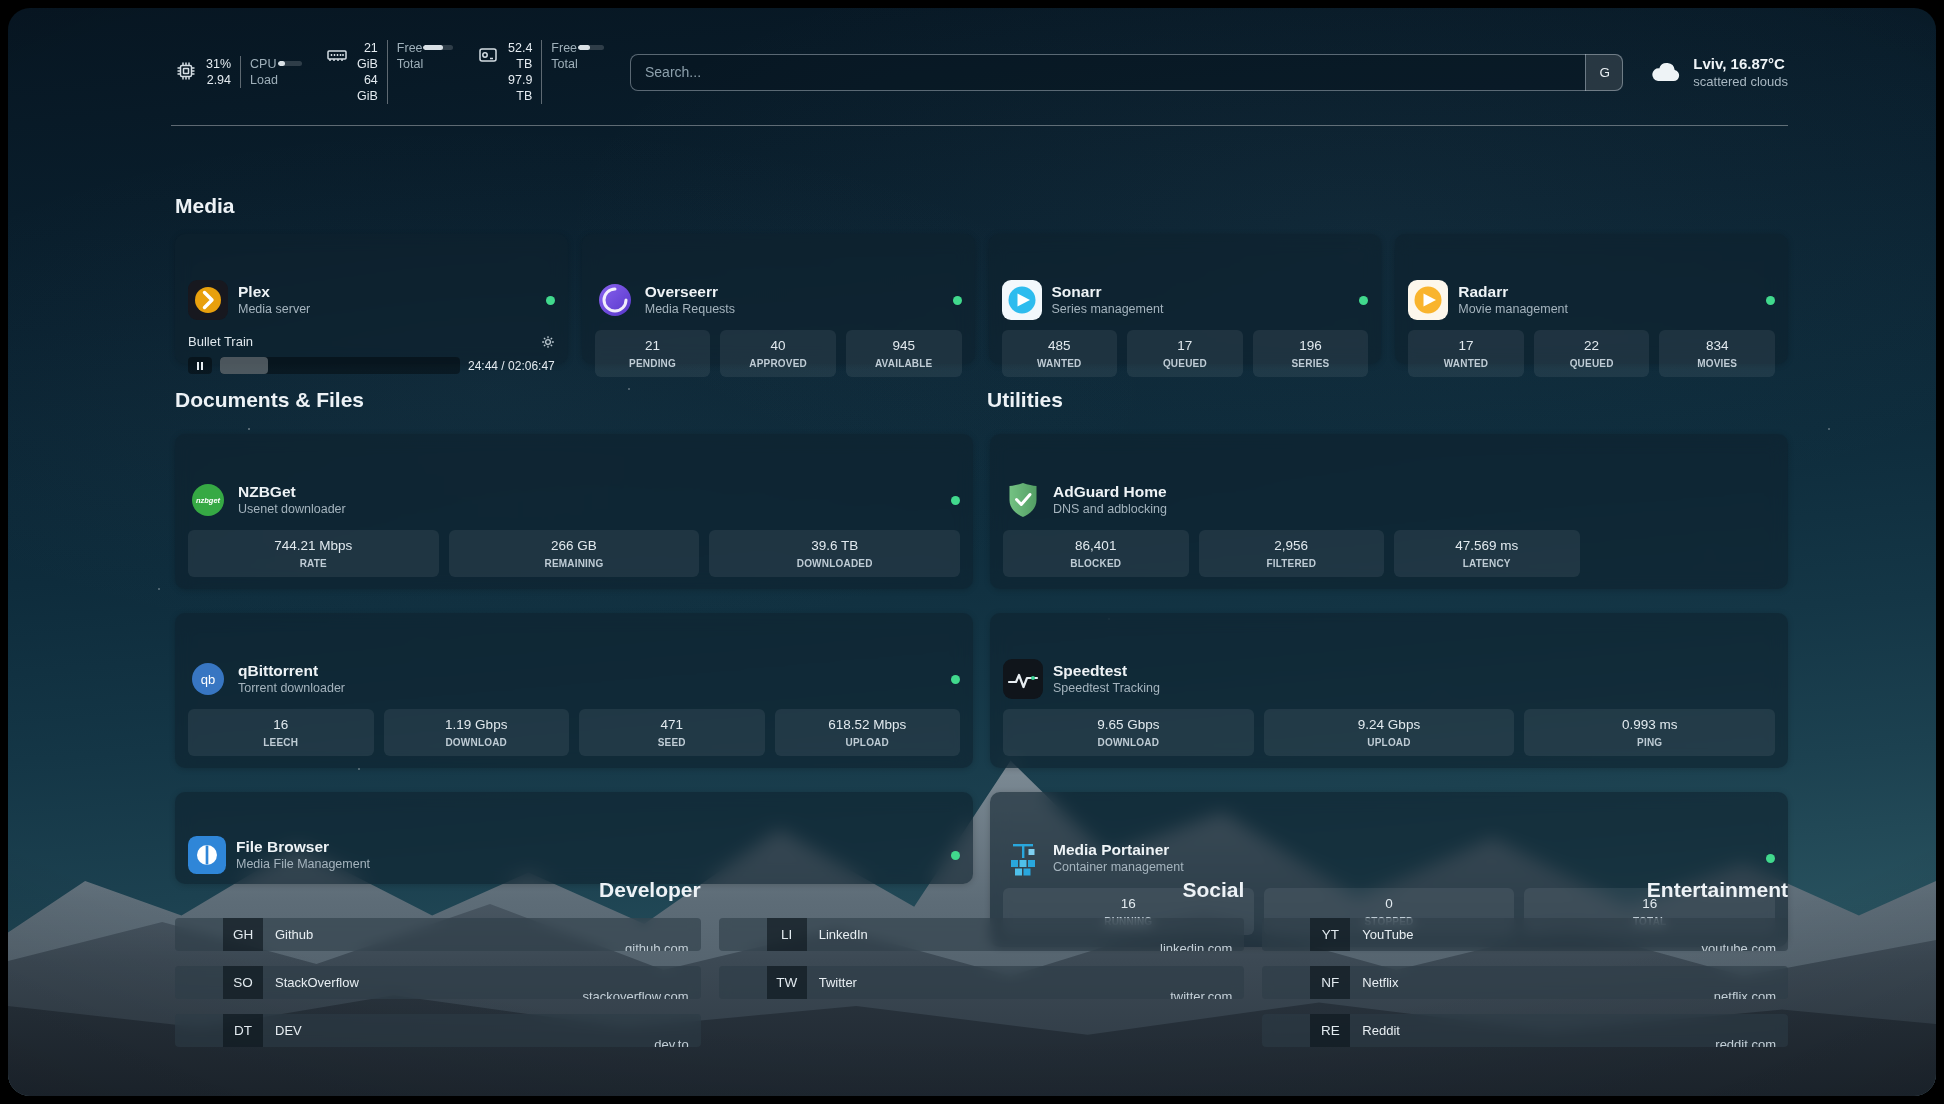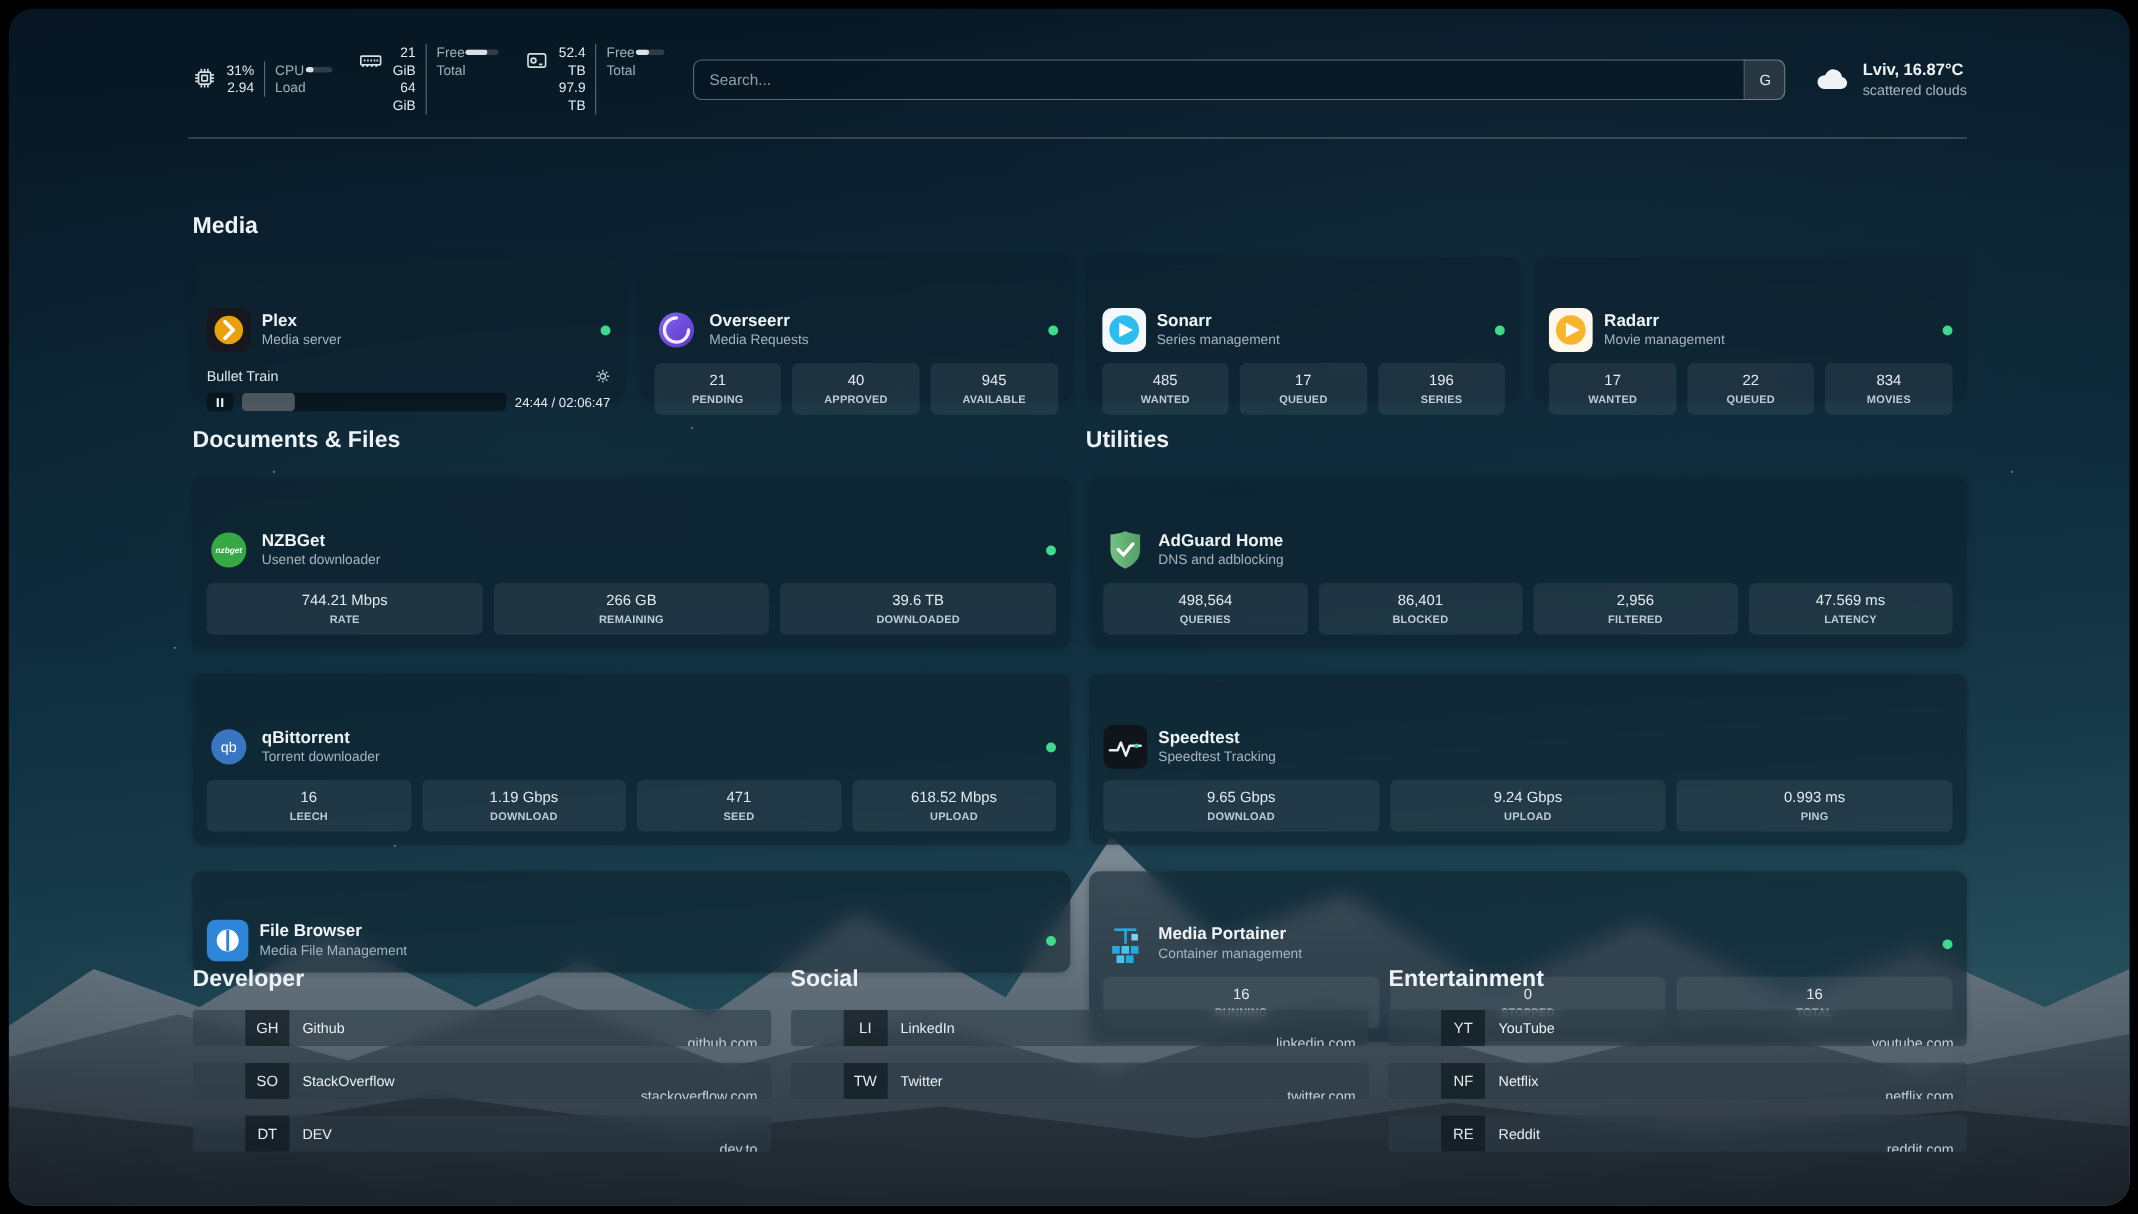--- a/index.html
+++ b/index.html
@@ -64,21 +64,21 @@
     color:#e8eef2; font-size:13.5px; cursor:pointer; }
 
   .weather { display:flex; gap:10px; align-items:center; flex:none; }
   .weather-icon { width:34px; height:26px; }
   .weather-loc { font-size:15px; font-weight:600; color:#eef3f6; line-height:19px; }
   .weather-cond { font-size:13px; color:#a8b7c1; line-height:17px; }
 
   .divider { position:absolute; top:117px; left:-4px; right:0; border-top:1px solid rgba(255,255,255,.35); }
 
   
-  .section-title { font-size:21px; font-weight:600; color:#edf2f6; }
+  .section-title { font-size:21px; font-weight:600; color:#edf2f6;text-align:right; }
   .title-media { position:absolute; top:186px; left:0; }
   .title-docs { position:absolute; top:380px; left:0; }
   .title-utils { position:absolute; top:380px; left:812px; }
 
   
   .card { background:rgba(14,32,44,.58); border-radius:10px; backdrop-filter:blur(9px);
     padding:12px 13px; box-shadow:0 1px 6px rgba(0,0,0,.18); }
   .card-header { display:flex; align-items:center; gap:10px;margin-top:34px; }
   .svc-icon { width:40px; height:40px; flex:none; display:block; }
   .svc-icon svg { width:100%; height:100%; display:block; }
@@ -471,24 +471,20 @@
                 <path d="M13.5 19.5 18.3 24.5 27 14.5" fill="none" stroke="#fff" stroke-width="3" stroke-linecap="round" stroke-linejoin="round"></path>
                 </svg>
             </span>
             <div class="svc-meta">
               <div class="svc-name">AdGuard Home</div>
               <div class="svc-desc">DNS and adblocking</div>
             </div>
           </div>
           <div class="stats cols-4">
             <div class="stat">
-              <div class="stat-value">498,564</div>
-              <div class="stat-label">QUERIES</div>
-            </div>
-            <div class="stat">
               <div class="stat-value">86,401</div>
               <div class="stat-label">BLOCKED</div>
             </div>
             <div class="stat">
               <div class="stat-value">2,956</div>
               <div class="stat-label">FILTERED</div>
             </div>
             <div class="stat">
               <div class="stat-value">47.569 ms</div>
               <div class="stat-label">LATENCY</div>

